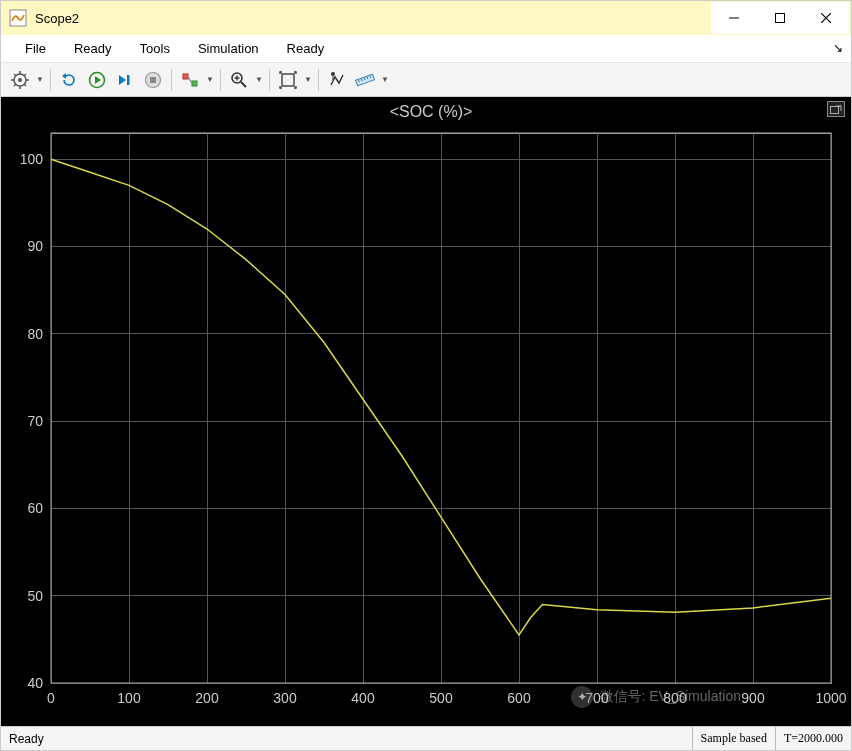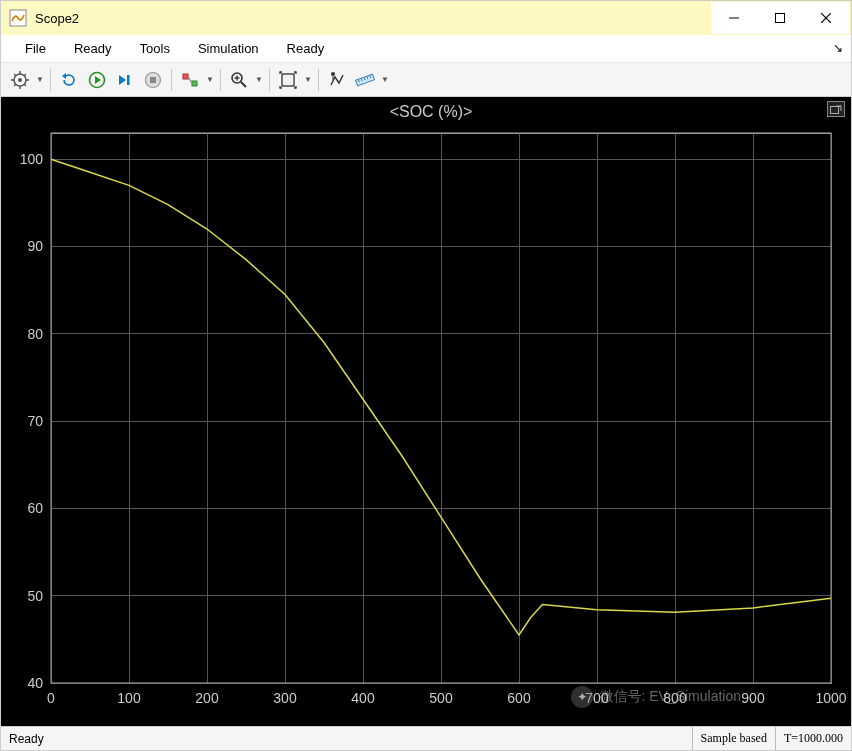--- a/index.html
+++ b/index.html
@@ -328,14 +328,14 @@
   </div>
   <div class="watermark">
     <span class="wm-icon">✦</span>
     <span>微信号: EV_Simulation</span>
   </div>
 </div>
 
 <div class="statusbar">
   <div class="status-left">Ready</div>
   <div class="status-cell">Sample based</div>
-  <div class="status-cell">T=1000.000</div>
+  <div class="status-cell">T=2000.000</div>
 </div>
 
 </body></html>

